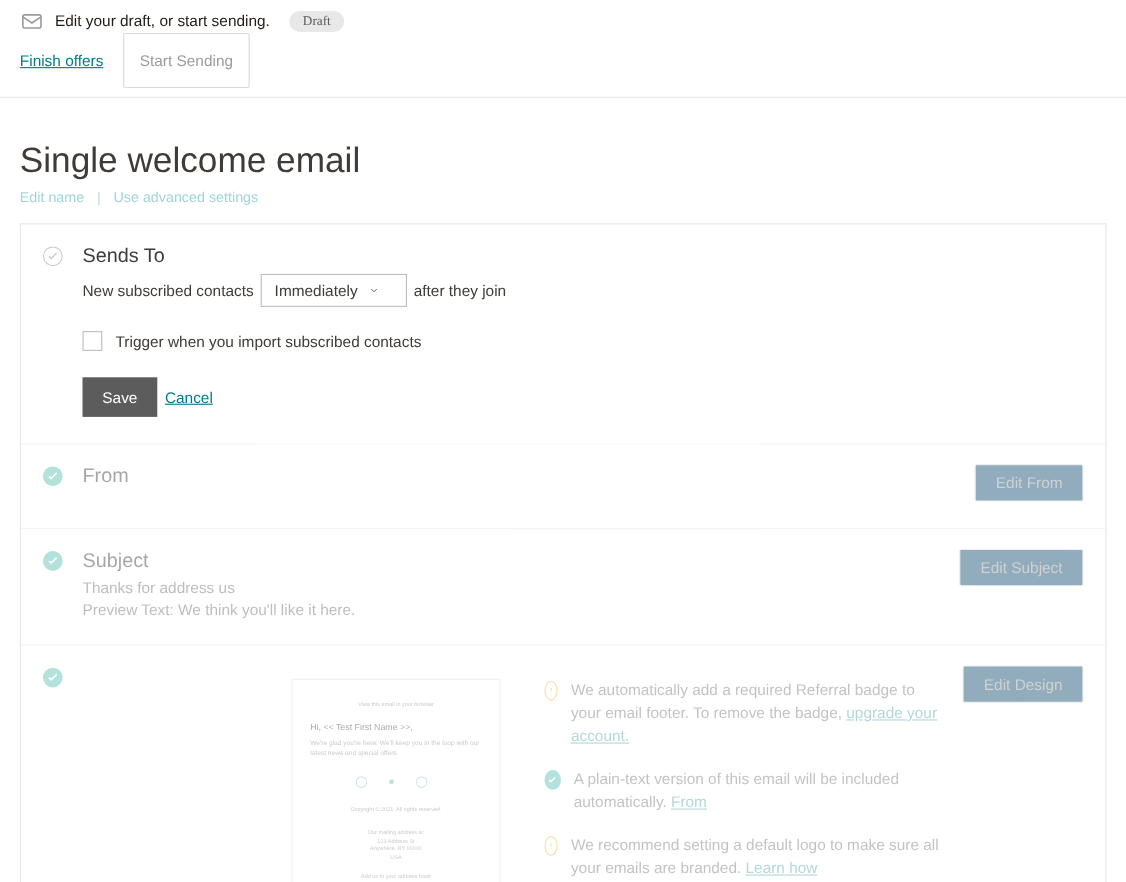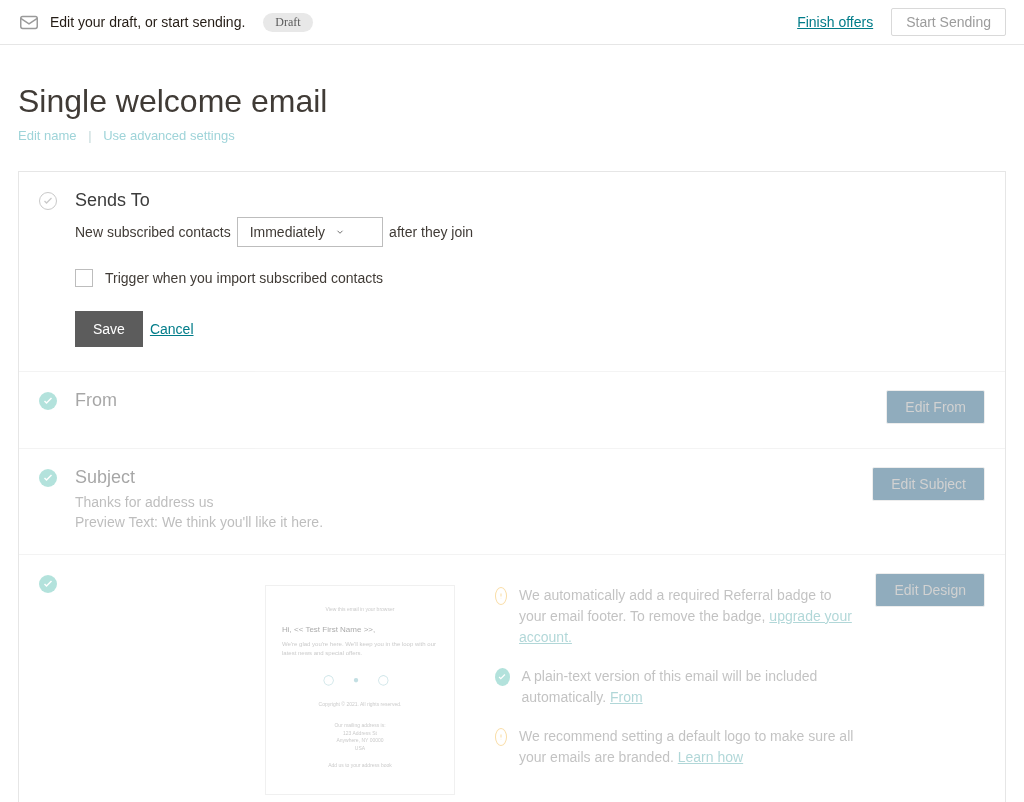--- a/index.html
+++ b/index.html
@@ -10,42 +10,43 @@
     color: #241c15;
     font-size: 14px;
   }
 
   
   .topbar {
     display: flex;
     padding: 8px 18px;
     border-bottom: 1px solid #e6e6e6;
     min-height: 44px;
+    flex-direction: column;
   }
   .topbar-left { display:flex; align-items:center; gap:10px; flex:1; }
   .topbar-title { font-weight: 500; font-size: 14px; color:#241c15; }
   .draft-pill {
     background:#e8e8e8; color:#5a5a5a; border-radius:12px; padding:2px 12px;
     font-size:12px; margin-left:8px;font-family:Liberation Serif, serif;
   }
   .topbar-right { display:flex; align-items:center; gap:18px; }
   .finish-link {
     color:#007c89; text-decoration: underline; font-weight:500; cursor:pointer;
   }
   .start-btn {
     border:1px solid #d9d9d9; background:#fff; color:#9c9c9c;
-    padding:5px 14px; border-radius:2px; font-size:14px; cursor:default;
+    padding:16px 14px; border-radius:2px; font-size:14px; cursor:default;
   }
 
   
   .page { padding: 22px 18px; }
   .page-title {
     font-size: 32px; font-weight:400; color:#403b36; margin: 16px 0 8px;
   }
-  .page-sub { font-size:13px; margin-bottom:28px; }
+  .page-sub { font-size:13px; margin-bottom:16px; }
   .page-sub a { color:#9fd4d9; text-decoration:none; cursor:pointer; }
   .page-sub .divider { color:#c2d8d9; margin: 0 8px; }
 
   
   .card { border:1px solid #e6e6e6; }
   .section {
     padding: 18px 20px 24px 20px;
     border-top: 1px solid #e6e6e6;
     display:flex; gap:14px;
   }
@@ -65,21 +66,21 @@
   .ic-warn svg { stroke:#f2b43a; }
 
   .sec-title {
     font-size:18px; font-weight:400; color:#3b3b3b; margin:0 0 6px;
   }
   .sec-row {
     display:flex; align-items:center; gap:6px; font-size:14px; color:#403b36;
     margin-top:4px;
   }
   .select {
-    border:1px solid #bdbdbd; padding:4px 37px 4px 12px; font-size:14px;
+    border:1px solid #bdbdbd; padding:4px 24px 4px 12px; font-size:14px;
     background:#fff; position:relative; cursor:pointer; line-height:20px;
     display:inline-flex; align-items:center; gap:6px;
   }
   .select .chev { margin-left:4px; }
 
   .check-row { display:flex; align-items:center; gap:12px; margin-top:22px; font-size:14px; color:#403b36; }
   .checkbox {
     width:18px; height:18px; border:1px solid #bdbdbd; background:#fff; flex:none;
     cursor:pointer;
   }

